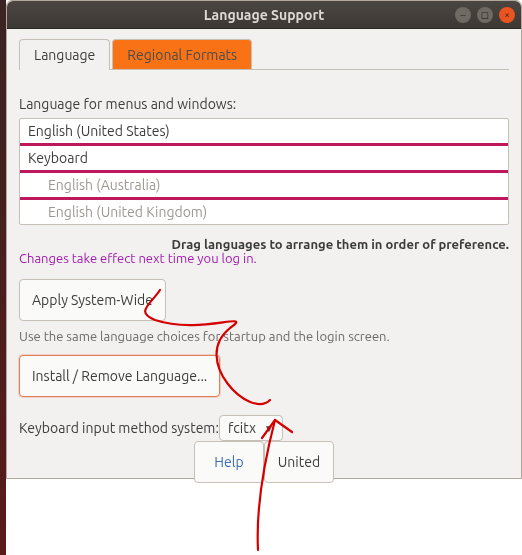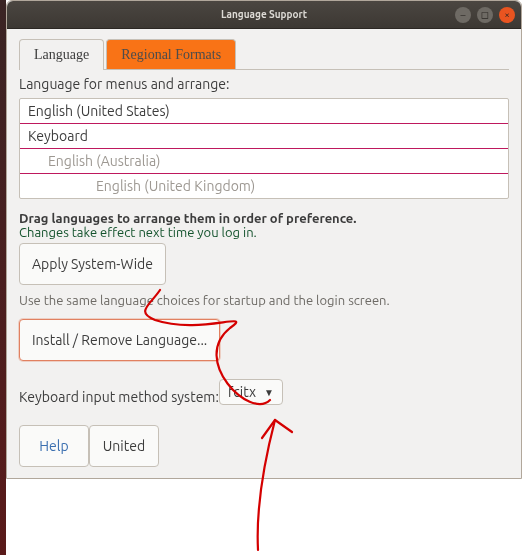--- a/index.html
+++ b/index.html
@@ -34,21 +34,21 @@
     display: flex;
     align-items: center;
     border-bottom: 1px solid #2b2723;
     border-radius: 6px 6px 0 0;
     position: relative;
   }
   .titlebar-title {
     flex: 1;
     text-align: center;
     font-weight: bold;
-    font-size: 10px;
+    font-size: 14px;
   }
   .wincontrols {
     position: absolute;
     right: 6px;
     display: flex;
     gap: 6px;
   }
   .winbtn {
     width: 16px; height: 16px;
     border-radius: 50%;
@@ -61,22 +61,21 @@
   }
   .winbtn.min { background: #6e6a64; }
   .winbtn.max { background: #6e6a64; }
   .winbtn.close { background: #e95420; }
   .content {
     padding: 10px 12px 12px 12px;
   }
   .tabbar {
     display: flex;
     border-bottom: 1px solid #c6c0b7;
-    margin-bottom: 6px;
-    font-family: Liberation Serif, serif;
+    margin-bottom: 26px;
   }
   .tab {
     padding: 7px 14px 6px;
     border: 1px solid #c6c0b7;
     border-bottom: none;
     background: #f97316;
     color: #4c4c4c;
     border-radius: 4px 4px 0 0;
     margin-right: 2px;
     position: relative;
@@ -96,35 +95,36 @@
     margin-bottom: 6px;
   }
   .langlist {
     background: #fff;
     border: 1px solid #c6c0b7;
     border-radius: 2px;
     margin-bottom: 12px;
   }
   .langrow {
     padding: 4px 8px;
-    border-bottom: 1px solid #be185d;
+    border-bottom: 3px solid #be185d;
     color: #3c3c3c;
     cursor: grab;
   }
-  .langrow:last-child { border-bottom: none; margin-left: 48px; }
+  .langrow:last-child { border-bottom: none; }
   .langrow.disabled { color: #9d9892; padding-left: 28px; }
   .hint-bold {
     font-weight: bold;
     color: #3c3c3c;
     font-size: 13px;
+    text-align: right;
   }
   .hint-sub {
-    color: #14532d;
+    color: #a21caf;
     font-size: 13px;
-    margin-bottom: 4px;
+    margin-bottom: 14px;
   }
   .btn {
     display: inline-block;
     padding: 12px 12px;
     background: #fafaf9;
     border: 1px solid #c6c0b7;
     border-radius: 4px;
     color: #3c3c3c;
     cursor: pointer;
   }
@@ -132,43 +132,42 @@
     border-color: #e18060;
     box-shadow: 0 0 0 1px rgba(225,128,96,0.3);
   }
   .caption {
     color: #6d6a65;
     font-size: 13px;
     margin: 8px 0 12px 0;
   }
   .row-kb {
     display: flex;
-    align-items: flex-end;
+    align-items: center;
     gap: 0;
     margin-top: 18px;
     color: #3c3c3c;
   }
   .select {
     display: inline-flex;
     align-items: center;
     gap: 8px;
     padding: 4px 8px;
     background: #fafaf9;
     border: 1px solid #c6c0b7;
     border-radius: 4px;
     cursor: pointer;
   }
   .select .caret {
     font-size: 10px;
     color: #3c3c3c;
   }
   .footer {
     display: flex;
-    justify-content: flex-start;
-    margin-top: 20px;
+    justify-content: center;
   }
   .footer .btn { min-width: 70px; text-align: center; }
   .btn .help-text { color: #3b6fb0; }
   .annot {
     position: absolute;
     left: 0; top: 0;
     pointer-events: none;
   }
 </style>
 </head>
@@ -190,21 +189,21 @@
 
     <div class="tabbar">
       <div class="tab active">
         <span>Language</span>
       </div>
       <div class="tab">
         <span>Regional Formats</span>
       </div>
     </div>
 
-    <div class="section-label">Language for menus and arrange:</div>
+    <div class="section-label">Language for menus and windows:</div>
 
     <div class="langlist">
       <div class="langrow">English (United States)</div>
       <div class="langrow">Keyboard</div>
       <div class="langrow disabled">English (Australia)</div>
       <div class="langrow disabled">English (United Kingdom)</div>
     </div>
 
     <div class="hint-bold">Drag languages to arrange them in order of preference.</div>
     <div class="hint-sub">Changes take effect next time you log in.</div>

